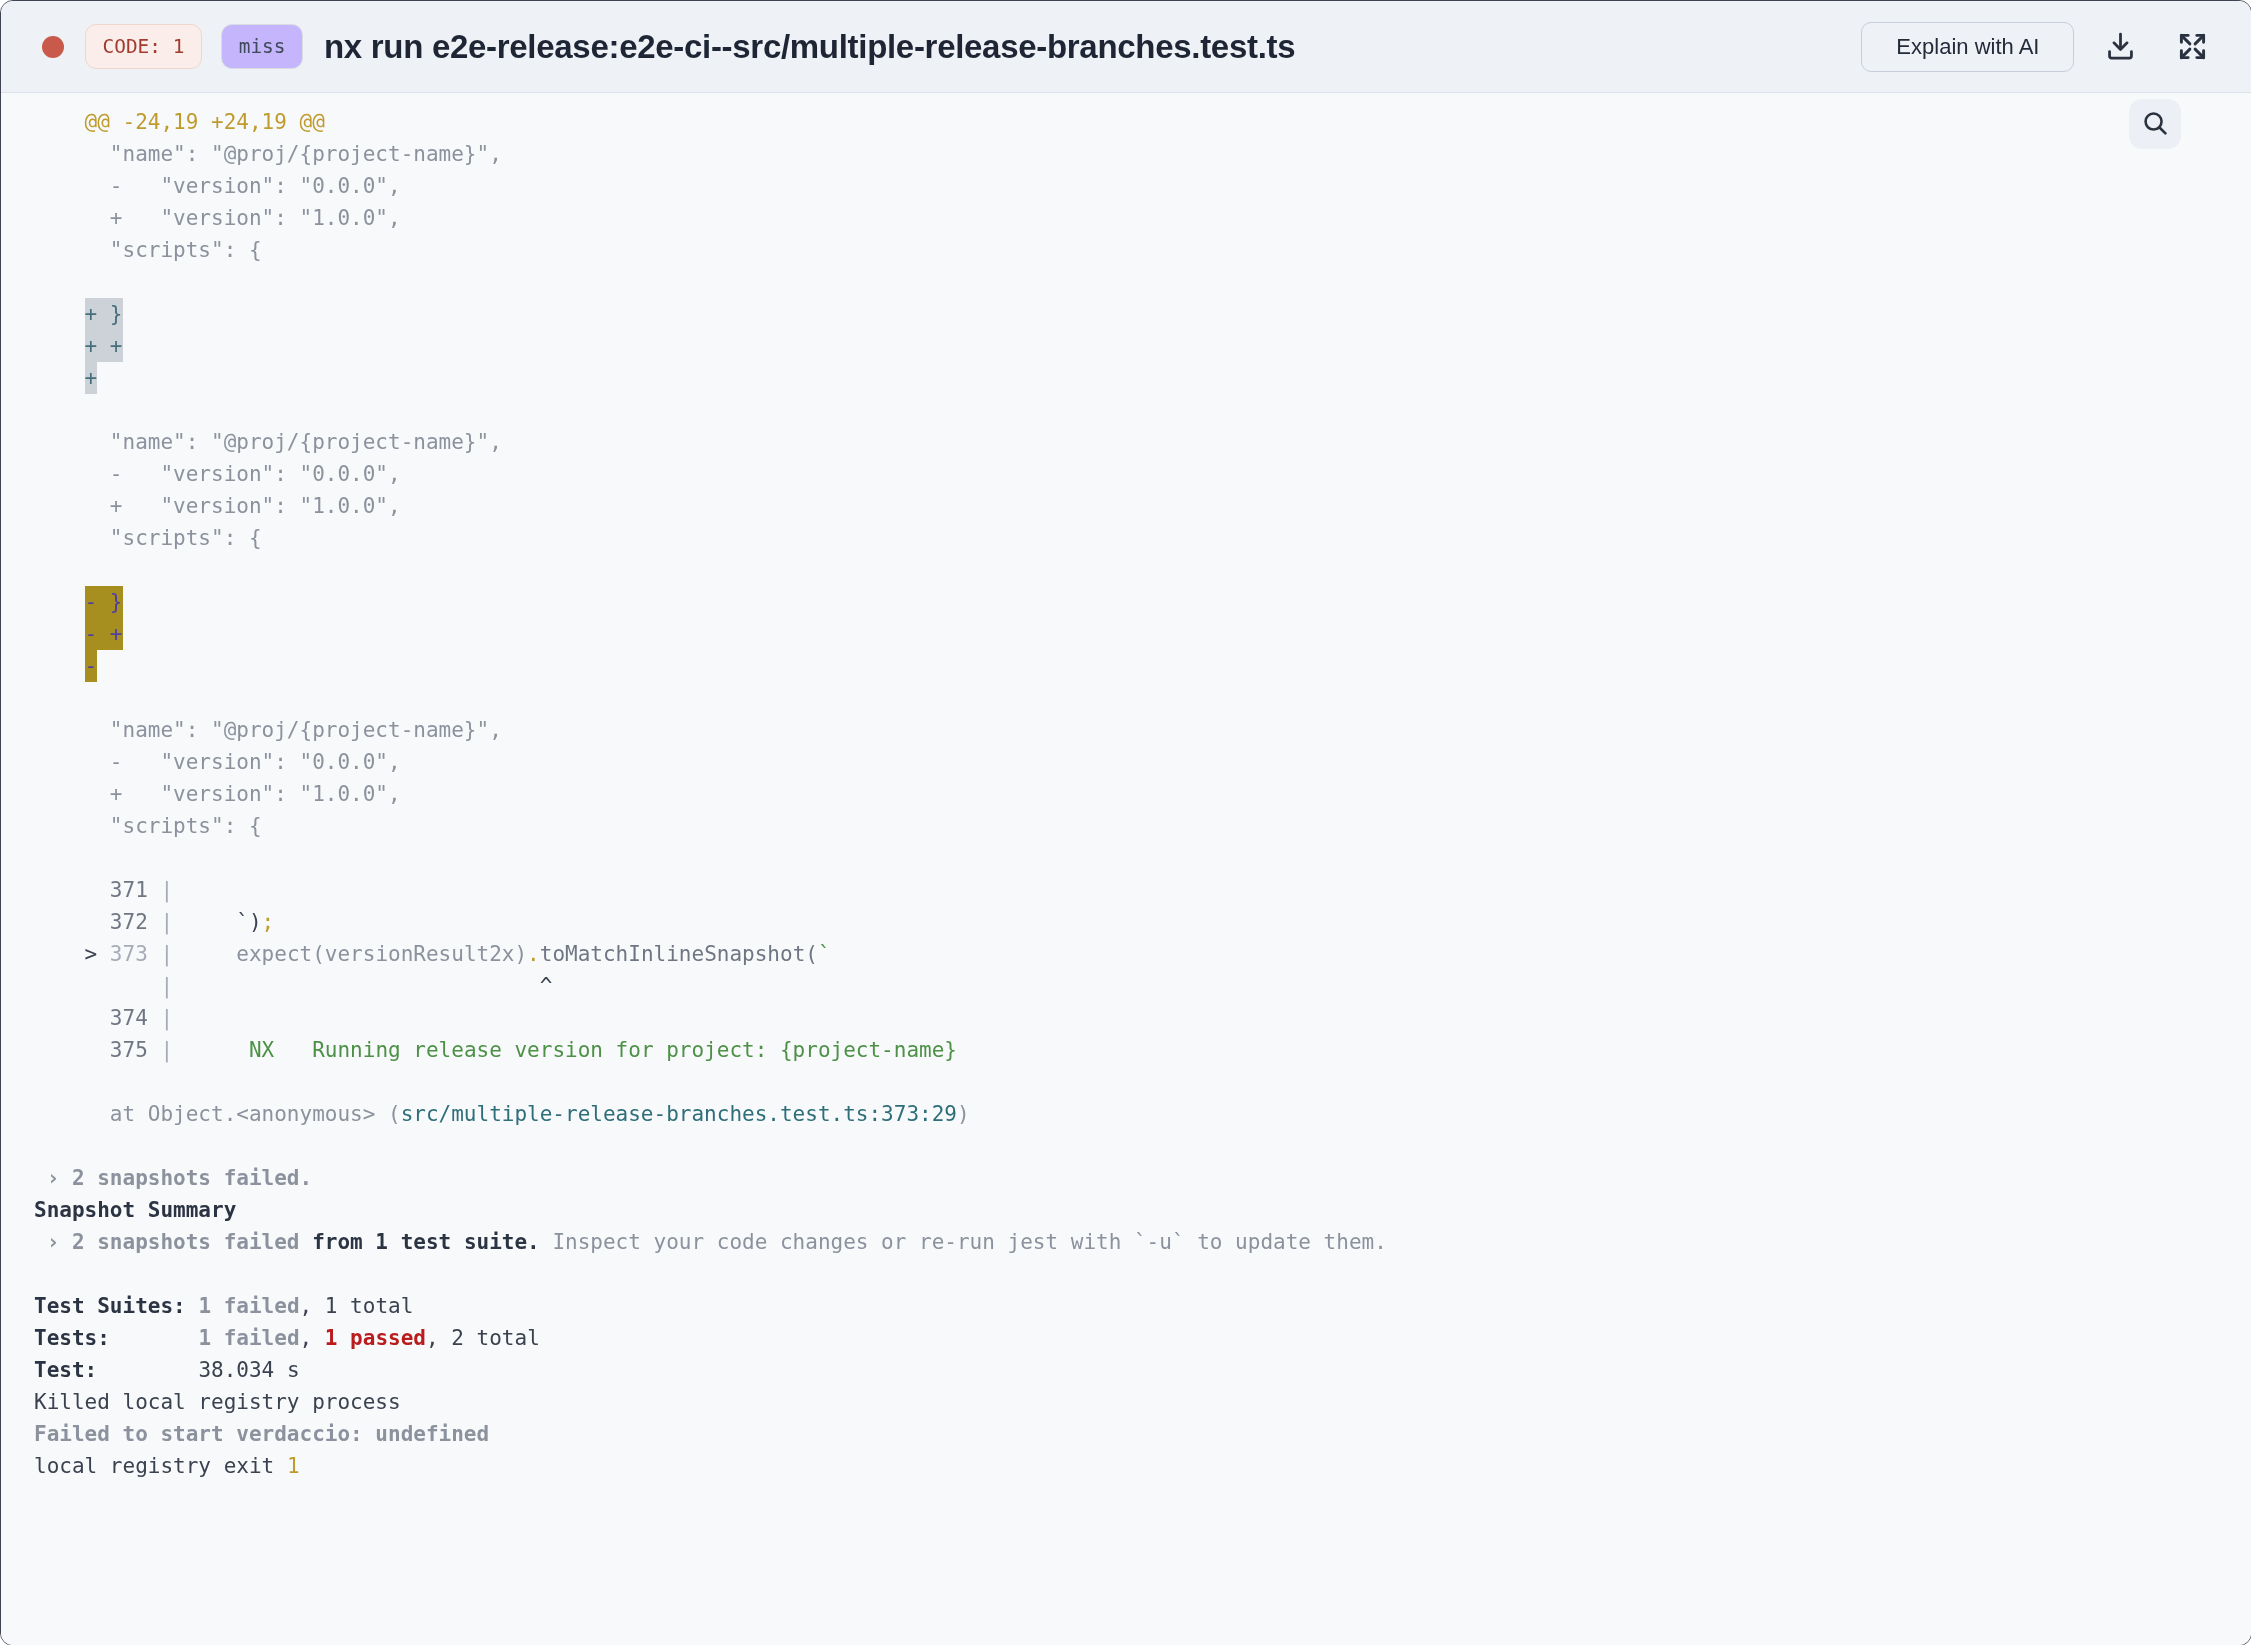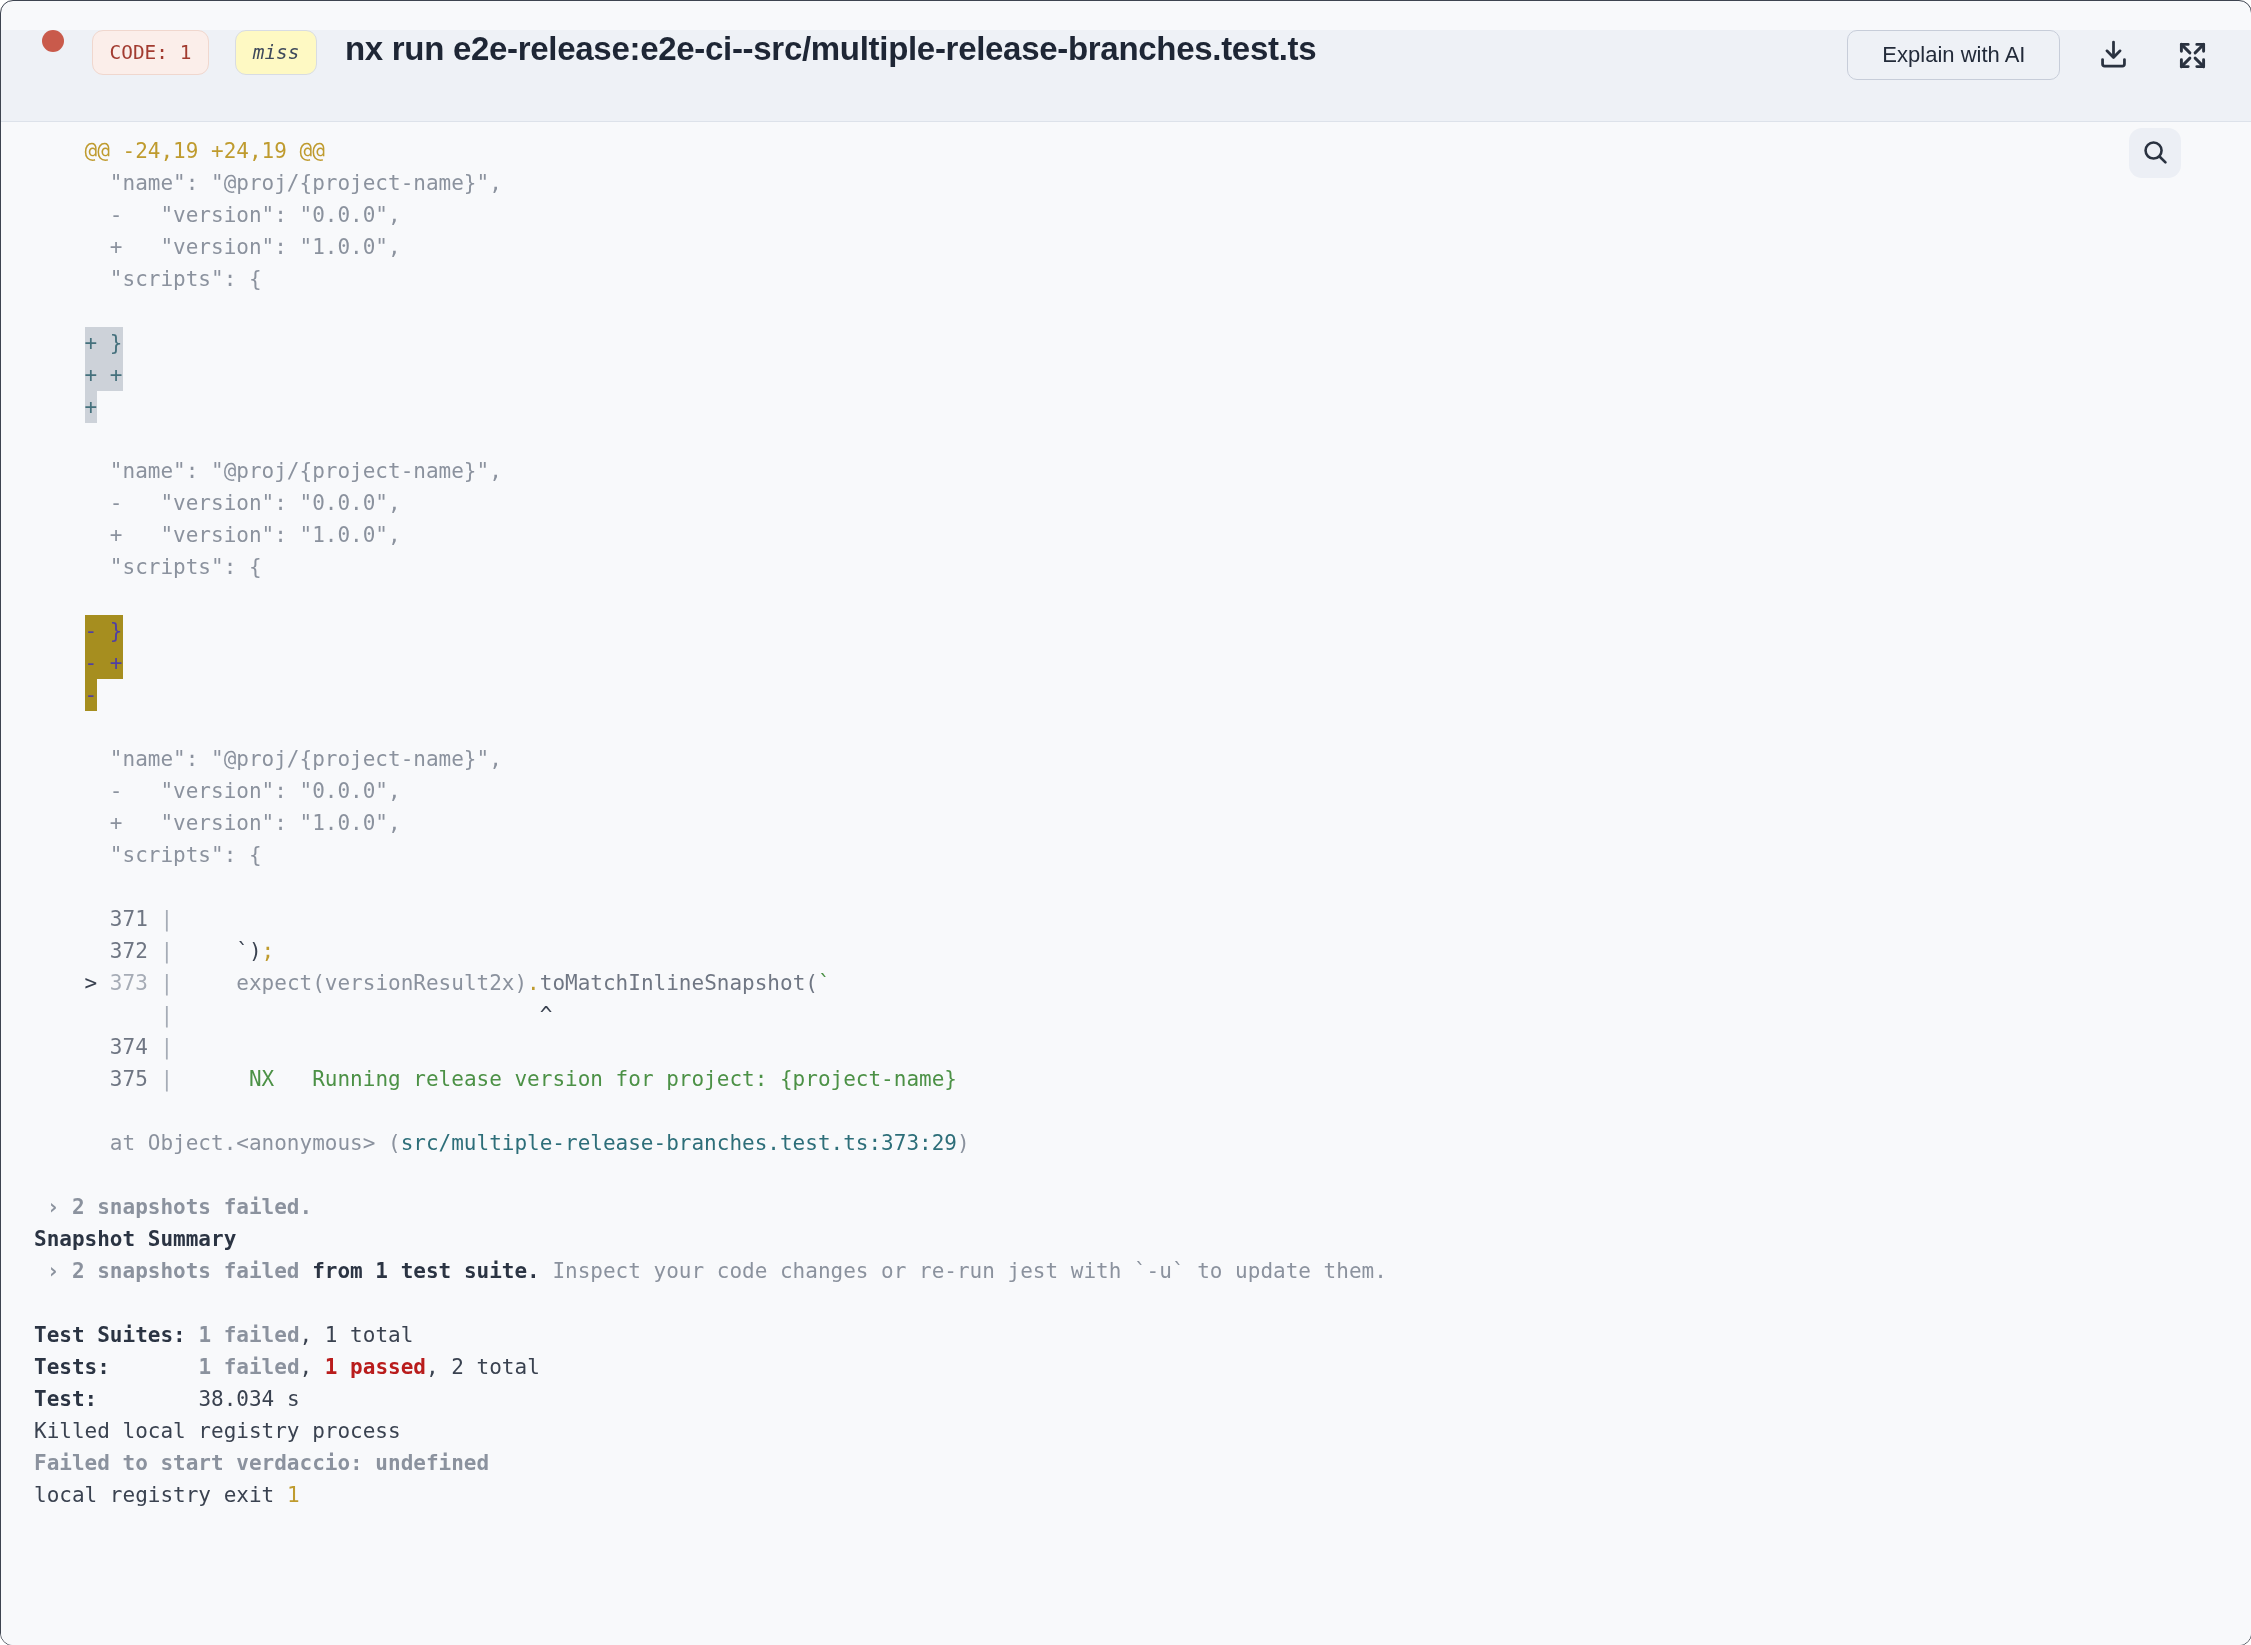--- a/index.html
+++ b/index.html
@@ -5,29 +5,29 @@
   html,body{margin:0;padding:0;background:#ffffff;}
   body{width:2252px;height:1646px;font-family:"Liberation Sans",sans-serif;}
   .window{
     width:2252px;height:1646px;box-sizing:border-box;
     border:1.8px solid #3e4450;border-radius:13px;overflow:hidden;
     display:flex;flex-direction:column;background:#f8f9fb;
   }
   
   .hdr{
     height:92px;flex:0 0 92px;background:#eef1f6;border-bottom:1.8px solid #dde2ea;
-    display:flex;align-items:flex-start;padding:0 33px 0 41px;gap:28px;box-sizing:border-box;margin-top:29px;
+    display:flex;align-items:center;padding:0 33px 0 41px;gap:21px;box-sizing:border-box;
   }
   .dot{width:22px;height:22px;border-radius:50%;background:#c95a4b;flex:0 0 auto;}
   .badge{
     font-family:"DejaVu Sans Mono",monospace;font-size:19.4px;line-height:1;
     padding:12px 16.6px;border-radius:11px;white-space:nowrap;flex:0 0 auto;
   }
   .badge.code{background:#fbeeea;border:1.8px solid #f0d7ce;color:#a23b30;}
-  .badge.miss{background:#fef9c3;border:1.8px solid #d8dce3;color:#3f4a5c;margin-left:-1.8px;font-style:italic;}
+  .badge.miss{background:#c4b5fd;border:1.8px solid #d8dce3;color:#3f4a5c;margin-left:-1.8px;}
   .title{
     font-size:33px;font-weight:700;color:#1e2635;letter-spacing:-0.3px;margin:0;
     white-space:nowrap;overflow:hidden;text-overflow:ellipsis;flex:1 1 auto;
   }
   .explain{
     font-family:"Liberation Sans",sans-serif;font-size:22px;color:#232b3a;
     background:transparent;border:1.8px solid #c7cdd9;border-radius:10px;
     padding:11px 34px;white-space:nowrap;cursor:pointer;flex:0 0 auto;
   }
   .iconbtn{

